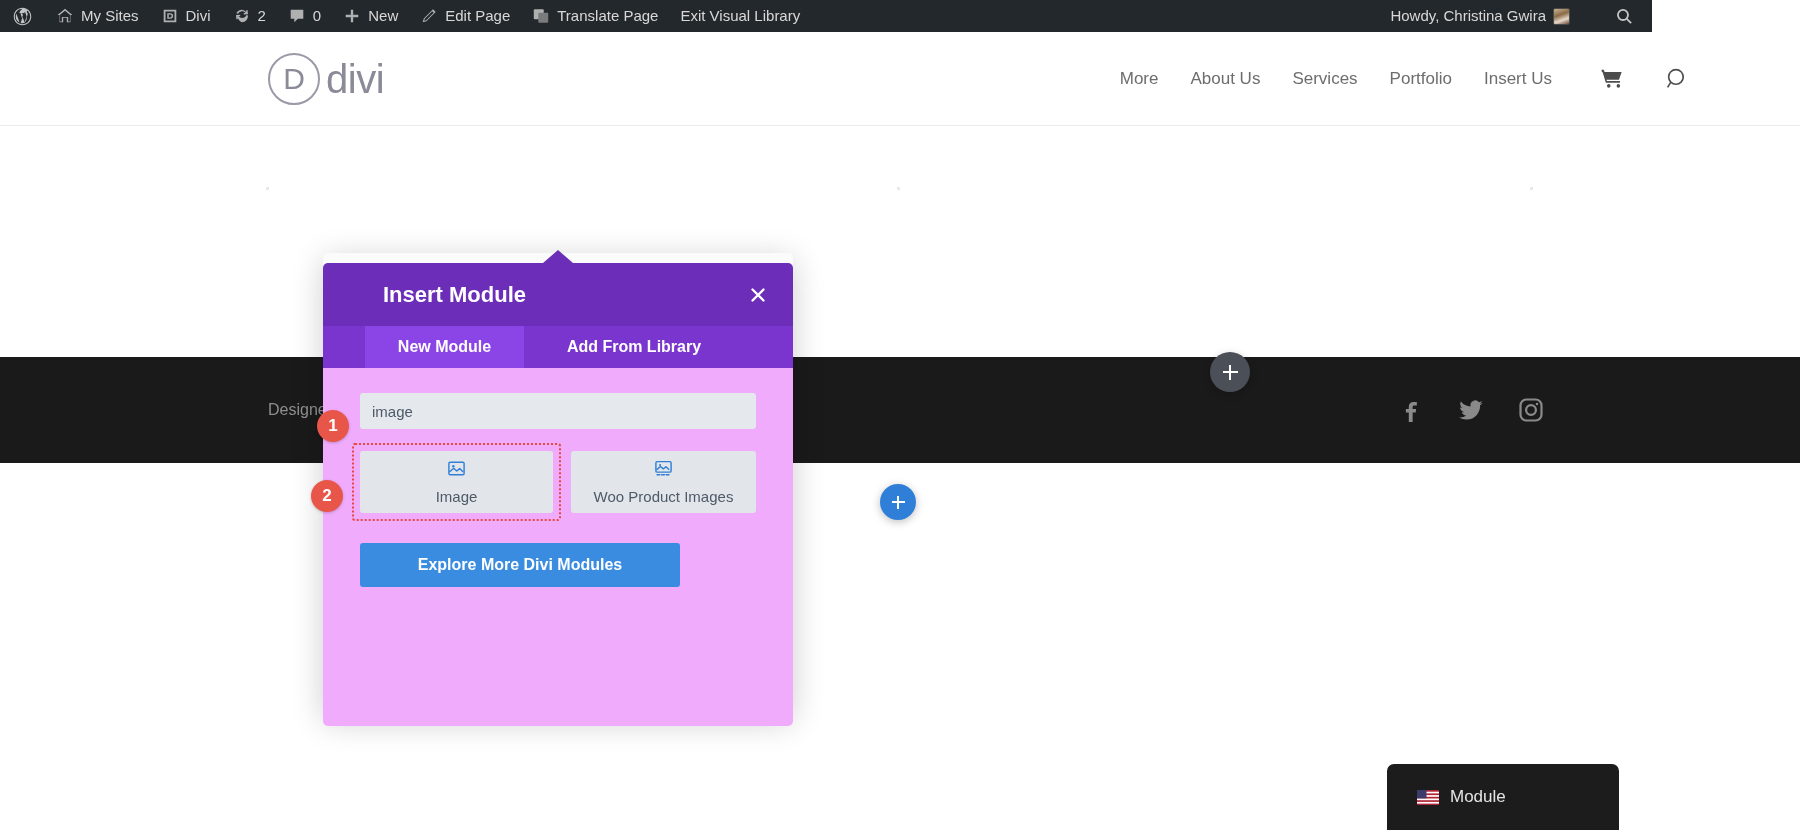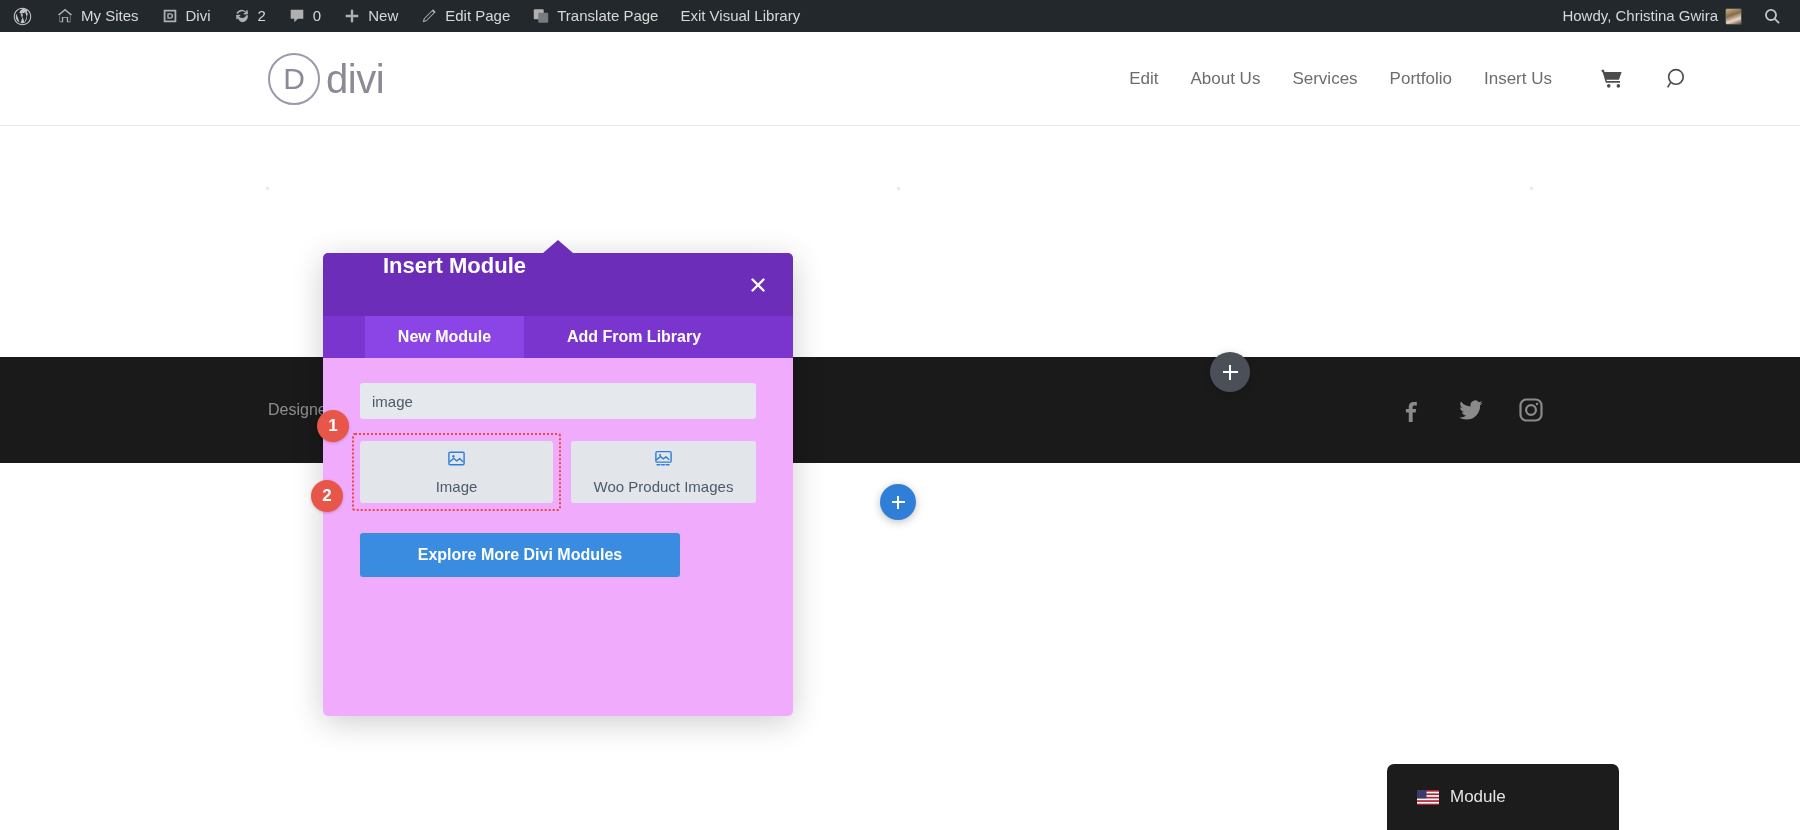--- a/index.html
+++ b/index.html
@@ -6,36 +6,36 @@
   html, body {
     width: 1800px; height: 830px;
     font-family: "Liberation Sans", sans-serif;
     overflow: hidden;
     background: #ffffff;
   }
 
   
   #wp-admin-bar {
     position: absolute; top: 0; left: 0;
-    width: 1800px; height: 32px;
+    width: 1652px; height: 32px;
     background: #23282d;
     display: flex; align-items: center;
     color: #d8d8d8;
     font-size: 15px;
   }
   .ab-group { display: flex; align-items: center; height: 32px; }
   .ab-item {
     display: flex; align-items: center; gap: 7px;
     height: 32px; padding: 0 11px;
     color: #d8d8d8; white-space: nowrap;
     font-size: 15px; line-height: 32px;
     cursor: pointer;
   }
   .ab-icon { display: inline-flex; align-items: center; justify-content: center; opacity: .85; }
-  #ab-right { margin-left: auto; display: flex; align-items: center; }
+  #ab-right { margin-left: auto; display: flex; align-items: center; gap: 24px; }
   .ab-avatar {
     width: 17px; height: 17px; border-radius: 2px;
     background: linear-gradient(160deg,#c9b58a 0%,#8a6a4a 40%,#e8d8c8 70%,#6a4a3a 100%);
     border: 1px solid #4a4a4a; flex: 0 0 auto;
   }
 
   
   #site-header {
     position: absolute; top: 32px; left: 0;
     width: 1800px; height: 93px;
@@ -146,21 +146,21 @@
     border-radius: 5px;
     box-shadow: 0 6px 32px rgba(0,0,0,.2);
     overflow: visible;
     z-index: 40;
   }
   #modal-header {
     position: relative;
     height: 63px; width: 100%;
     background: #6c2eb9;
     border-radius: 5px 5px 0 0;
-    display: flex; align-items: flex-start;
+    display: flex; align-items: center; margin-top: 10px;
   }
   #modal-header::after {
     content: ""; position: absolute;
     top: -13px; left: 50%; margin-left: -15px;
     border-left: 15px solid transparent;
     border-right: 15px solid transparent;
     border-bottom: 13px solid #6c2eb9;
   }
   #modal-title {
     margin-left: 60px;
@@ -374,21 +374,21 @@
 </div>
 
 <div id="site-header">
 
   <div id="logo">
     <span class="logo-circle">D</span>
     <span class="logo-word">divi</span>
   </div>
 
   <nav id="main-nav">
-    <a class="nav-link">Edit</a>
+    <a class="nav-link">More</a>
     <a class="nav-link">About Us</a>
     <a class="nav-link">Services</a>
     <a class="nav-link">Portfolio</a>
     <a class="nav-link">Insert Us</a>
   </nav>
 
   <div id="header-icons">
     <span class="hdr-icon">
       <svg width="25" height="25" viewBox="0 0 24 24" fill="#4d4d4d">
         <path d="M1.5 3h2.2l.7 2.2h16.4l-2.6 7.5H6.2l.4 1.3h12.6v1.5H5.6L3.2 7.6 2.7 6 1.5 4.5V3z"></path>

